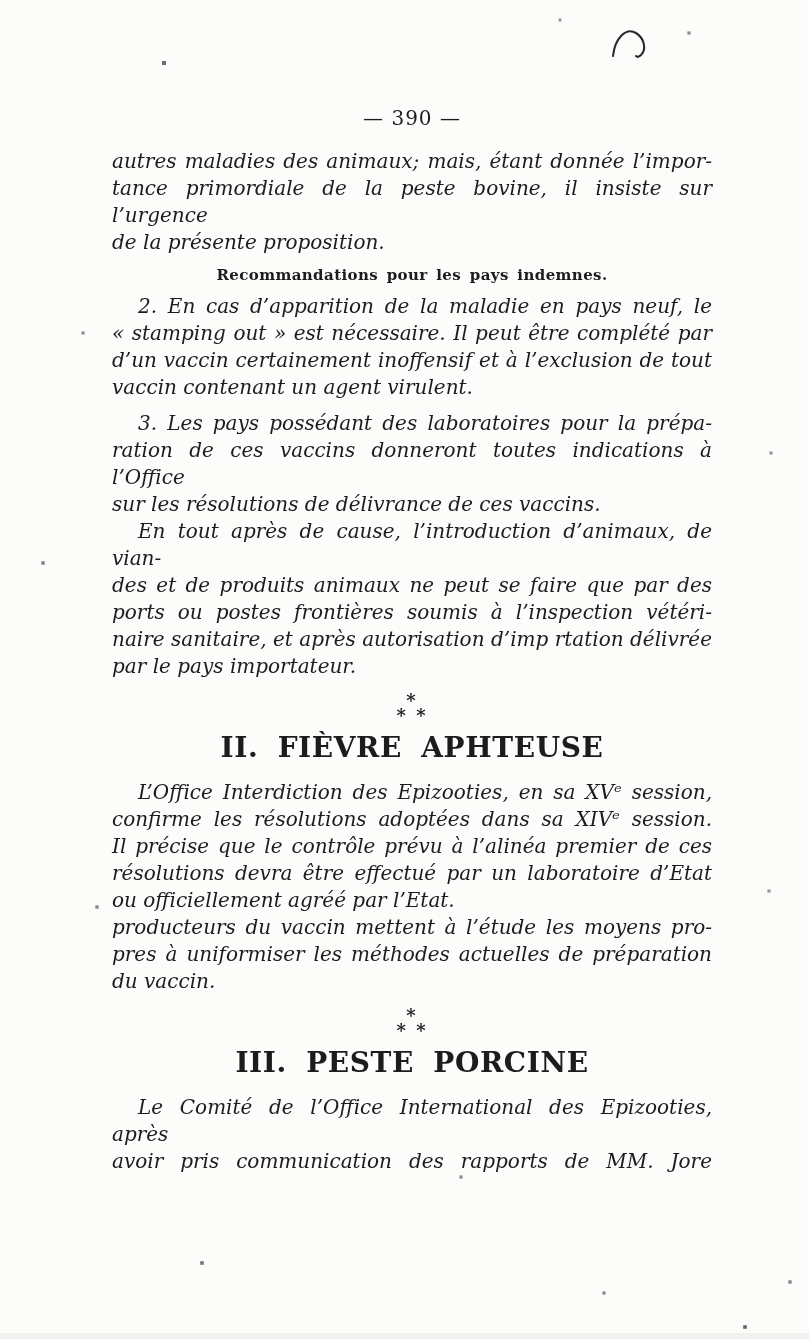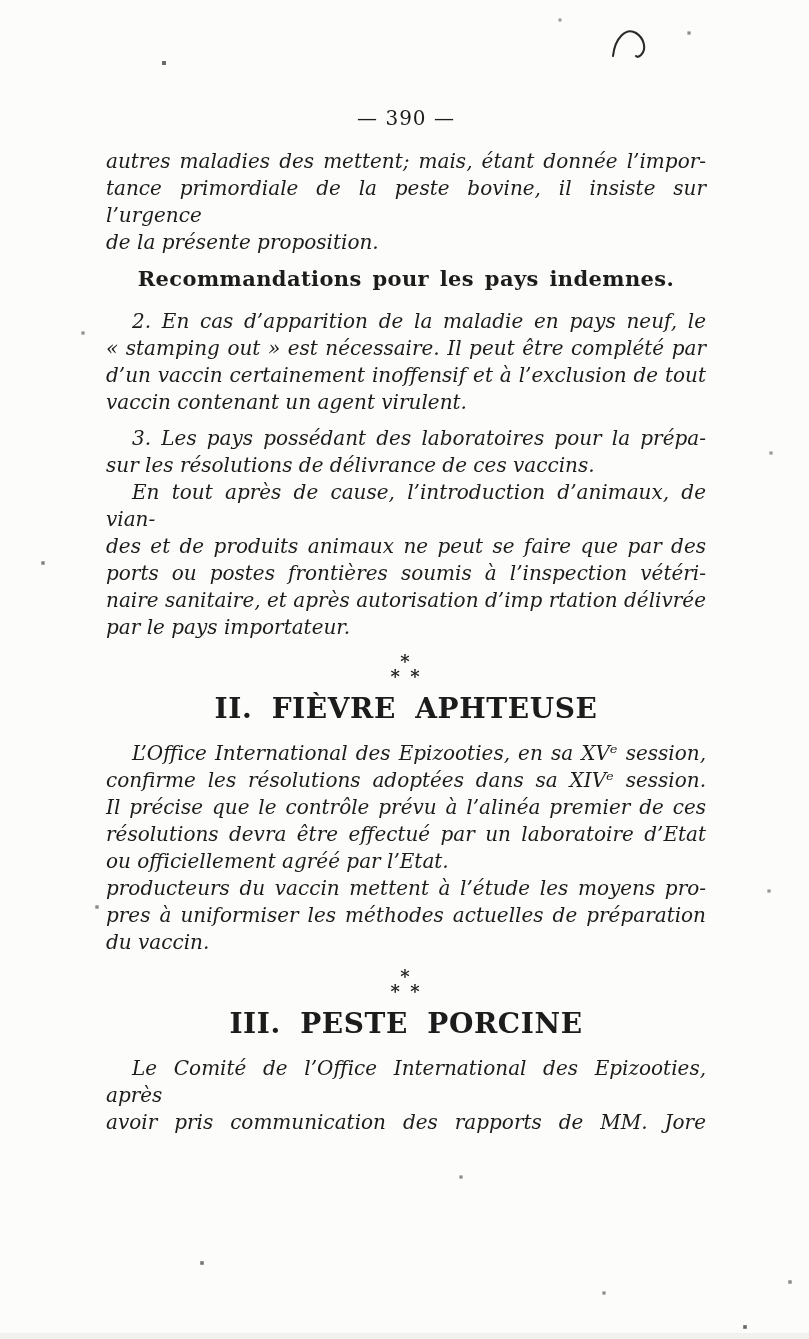--- a/index.html
+++ b/index.html
@@ -7,45 +7,45 @@
     position: relative;
     width: 809px;
     height: 1339px;
     background: #fcfcfa;
     overflow: hidden;
     font-family: "DejaVu Serif", "Liberation Serif", serif;
     color: #1c1c1c;
   }
   .text-col {
     position: absolute;
-    left: 106px;
+    left: 112px;
     top: 106px;
     width: 600px;
   }
   .pageno {
     text-align: center;
     font-size: 20px;
     letter-spacing: 1px;
     margin-bottom: 18px;
   }
   .para {
     font-style: italic;
     font-size: 20px;
     line-height: 27px;
   }
   .para .line { text-align: justify; text-align-last: justify; }
   .para .line.last { text-align: justify; text-align-last: left; }
   .para .line.indent { text-indent: 26px; }
   .gap { margin-top: 9px; }
   .subhead {
-    font-size: 21px;
+    font-size: 15px;
     font-weight: bold;
     font-style: normal;
     text-align: center;
-    margin: 10px 0 17px 0;
+    margin: 10px 0 9px 0;
     letter-spacing: 0.4px;
     word-spacing: 3px;
   }
   .section-head {
     font-size: 28px;
     font-weight: bold;
     font-style: normal;
     text-align: center;
     margin: 0 0 15px 0;
     letter-spacing: 0.6px;
@@ -101,57 +101,58 @@
     <path d="M7 32 C 9 14, 20 3, 30 9 C 38 14, 41 25, 35 31 C 33 33, 31 33, 30 32" fill="none" stroke="#2a2a2a" stroke-width="2.1" stroke-linecap="round"></path>
   </svg>
 
   <div class="speckles"></div>
 
   <div class="text-col">
 
     <div class="pageno">— 390 —</div>
 
     <div class="para">
-        <div class="line">autres maladies des mettent; mais, étant donnée l’impor-</div>
+        <div class="line">autres maladies des animaux; mais, étant donnée l’impor-</div>
         <div class="line">tance primordiale de la peste bovine, il insiste sur l’urgence</div>
         <div class="line last">de la présente proposition.</div>
       </div>
 
     <div class="subhead">Recommandations pour les pays indemnes.</div>
 
 
     <div class="para gap">
         <div class="line indent">2. En cas d’apparition de la maladie en pays neuf, le</div>
         <div class="line">« stamping out » est nécessaire. Il peut être complété par</div>
         <div class="line">d’un vaccin certainement inoffensif et à l’exclusion de tout</div>
         <div class="line last">vaccin contenant un agent virulent.</div>
       </div>
 
     <div class="para gap">
         <div class="line indent">3. Les pays possédant des laboratoires pour la prépa-</div>
+        <div class="line">ration de ces vaccins donneront toutes indications à l’Office</div>
         <div class="line last">sur les résolutions de délivrance de ces vaccins.</div>
       </div>
 
     <div class="para">
         <div class="line indent">En tout après de cause, l’introduction d’animaux, de vian-</div>
         <div class="line">des et de produits animaux ne peut se faire que par des</div>
         <div class="line">ports ou postes frontières soumis à l’inspection vétéri-</div>
         <div class="line">naire sanitaire, et après autorisation d’imp rtation délivrée</div>
         <div class="line last">par le pays importateur.</div>
       </div>
 
     <div class="separator">
       <div>*</div>
       <div>* *</div>
     </div>
 
     <div class="section-head">II. FIÈVRE APHTEUSE</div>
 
     <div class="para">
-        <div class="line indent">L’Office International des Epizooties, en sa XVᵉ session,</div>
+        <div class="line indent">L’Office Interdiction des Epizooties, en sa XVᵉ session,</div>
         <div class="line">confirme les résolutions adoptées dans sa XIVᵉ session.</div>
         <div class="line">Il précise que le contrôle prévu à l’alinéa premier de ces</div>
         <div class="line">résolutions devra être effectué par un laboratoire d’Etat</div>
         <div class="line last">ou officiellement agréé par l’Etat.</div>
       </div>
 
     <div class="para">
         <div class="line">producteurs du vaccin mettent à l’étude les moyens pro-</div>
         <div class="line">pres à uniformiser les méthodes actuelles de préparation</div>
         <div class="line last">du vaccin.</div>

